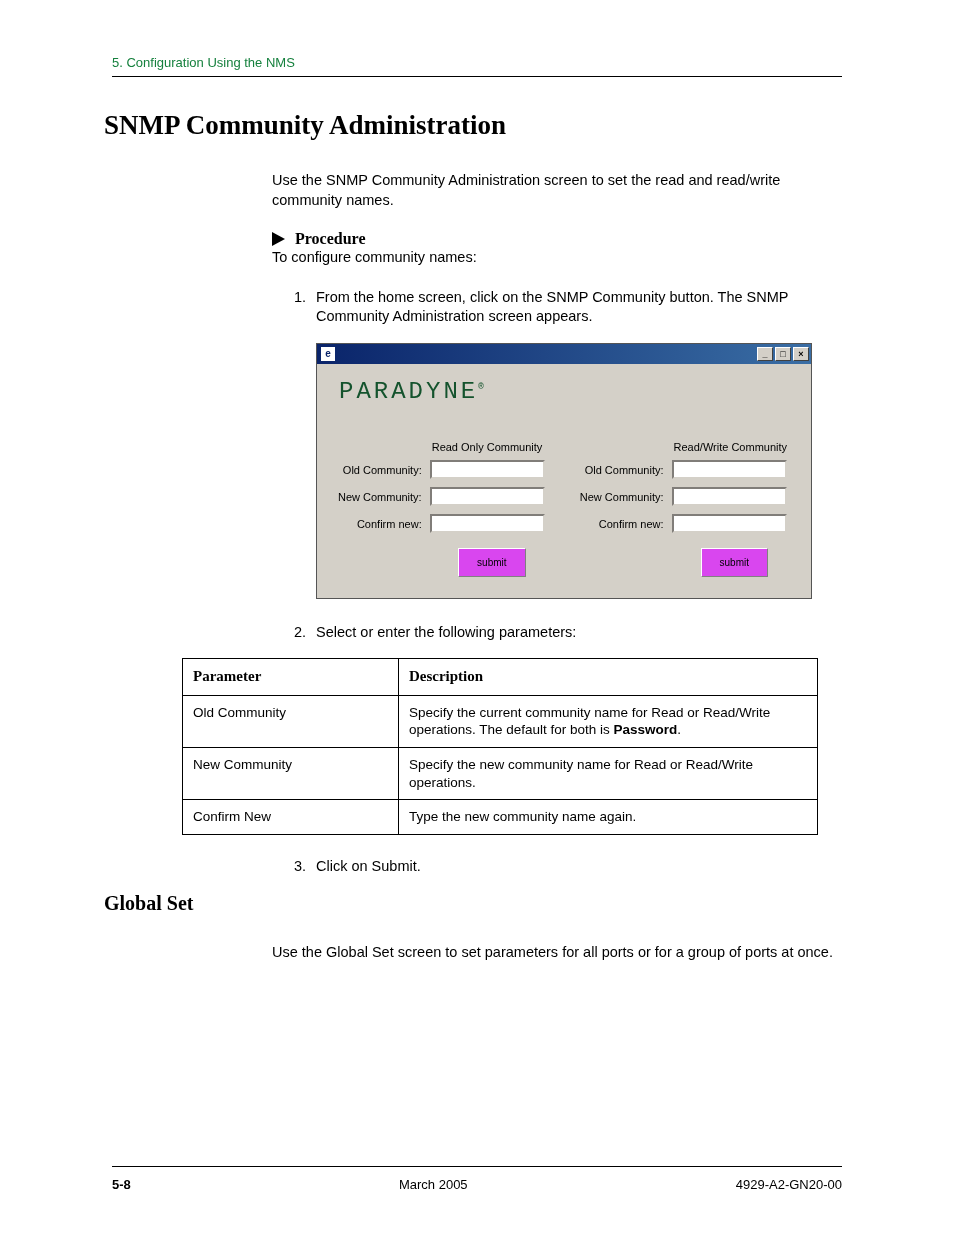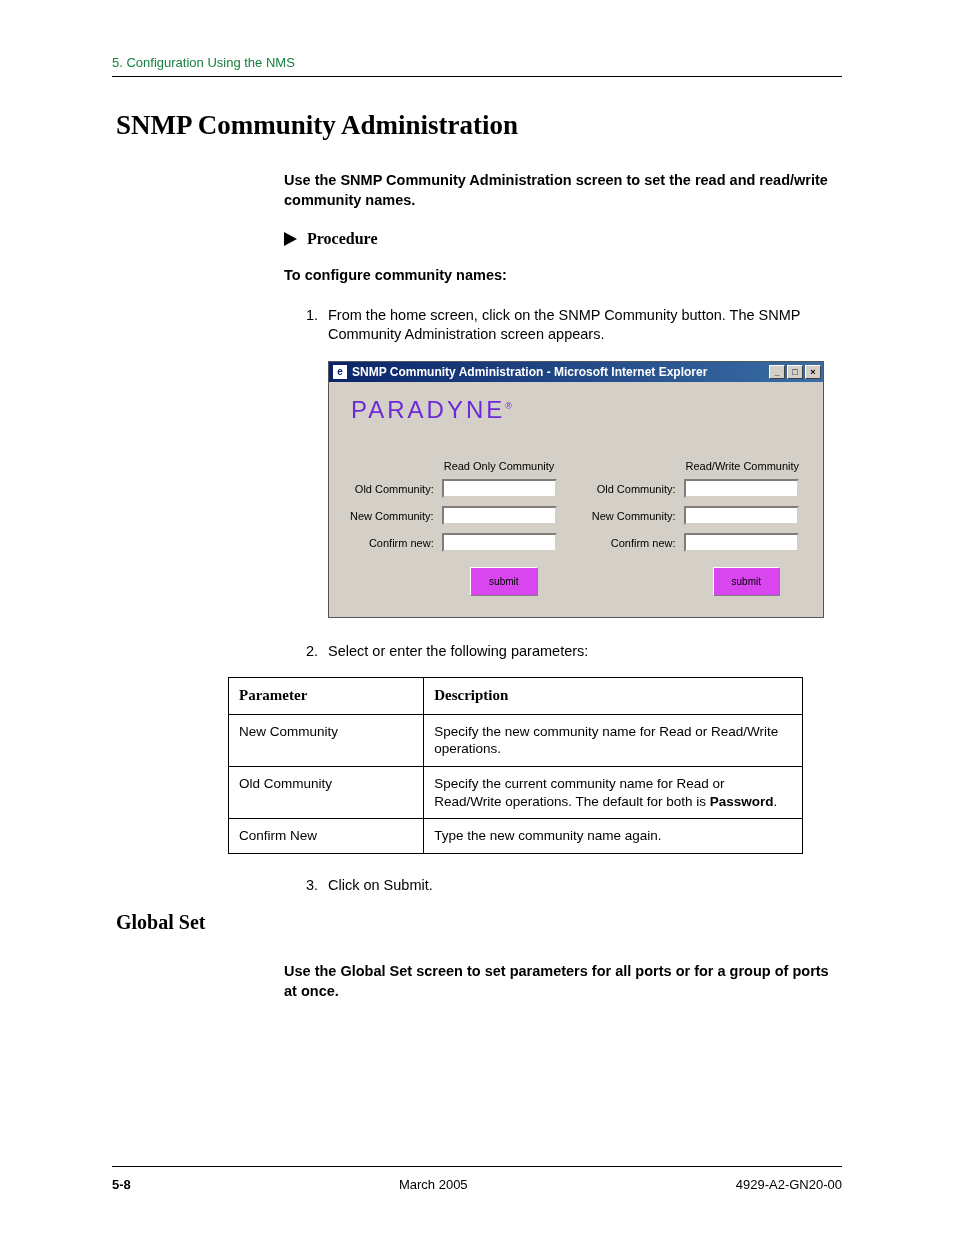--- a/index.html
+++ b/index.html
@@ -17,41 +17,39 @@
     left: 112px;
     right: 112px;
     font-size: 13px;
     color: #15803d;
     border-bottom: 1px solid #000;
     padding-bottom: 6px;
   }
   .content {
     position: absolute;
     top: 110px;
-    left: 116px;
+    left: 104px;
     right: 112px;
   }
   h1.sec-title {
     font-family: "Times New Roman", Times, serif;
     font-weight: bold;
     font-size: 27px;
     margin-bottom: 30px;
   }
   .indent { margin-left: 168px; }
   .body-text {
     font-size: 14.5px;
     line-height: 1.35;
     margin-bottom: 20px;
-    font-weight: bold;
   }
   .proc-row {
     display: flex;
     align-items: center;
     margin-left: 168px;
-    margin-bottom: 18px;
     gap: 10px;
   }
   .proc-arrow {
     width: 0; height: 0;
     border-top: 7px solid transparent;
     border-bottom: 7px solid transparent;
     border-left: 13px solid #000;
   }
   .proc-label {
     font-family: "Times New Roman", Times, serif;
@@ -111,24 +109,24 @@
     align-items: center;
     justify-content: center;
     font-family: Arial, sans-serif;
     color: #000;
   }
   .shot-body {
     background: #d4d0c8;
     padding: 10px 10px 18px 10px;
   }
   .brand {
-    font-family: Liberation Sans, sans-serif;
+    font-family: Liberation Mono, monospace;
     font-size: 24px;
     letter-spacing: 3px;
-    color: #6d28d9;
+    color: #14532d;
     padding: 4px 0 32px 12px;
     position: relative;
     font-weight: normal;
   }
   .brand .reg {
     font-size: 9px;
     vertical-align: super;
     letter-spacing: 0;
   }
   .two-panels { display: flex; gap: 12px; }
@@ -155,22 +153,22 @@
   .submit-btn {
     background: #d946ef;
     border: 1px solid #808080;
     border-top-color: #fff;
     border-left-color: #fff;
     font-size: 10px;
     padding: 8px 18px;
     font-family: Tahoma, Arial, sans-serif;
   }
   .param-table {
-    width: 575px;
-    margin-left: 112px;
+    width: 636px;
+    margin-left: 78px;
     border-collapse: collapse;
     margin-top: 6px;
     margin-bottom: 22px;
   }
   .param-table th, .param-table td {
     border: 1px solid #000;
     text-align: left;
     vertical-align: top;
     padding: 8px 10px;
     font-size: 13.5px;
@@ -224,21 +222,20 @@
   <div class="step-list">
     <div class="step">
       <span class="step-num">1.</span>
       <span class="step-body">From the home screen, click on the SNMP Community button. The SNMP Community Administration screen appears.</span>
     </div>
   </div>
 
   <div class="screenshot">
     <div class="titlebar">
       <span class="titlebar-icon">e</span>
-      <span>SNMP Community Administration - Microsoft Internet Explorer</span>
       <span class="titlebar-spacer"></span>
       <span class="win-btn">_</span>
       <span class="win-btn">□</span>
       <span class="win-btn">×</span>
     </div>
     <div class="shot-body">
       <div class="brand"><span>PARADYNE</span><span class="reg">®</span></div>
       <div class="two-panels">
 
         <div class="panel">
@@ -305,26 +302,26 @@
     </div>
   </div>
 
   <table class="param-table">
     <tbody>
         <tr>
       <th>Parameter</th>
       <th>Description</th>
     </tr>
     <tr>
+      <td class="col-param">Old Community</td>
+      <td><span>Specify the current community name for Read or Read/Write operations. The default for both is </span><b>Password</b><span>.</span></td>
+    </tr>
+    <tr>
       <td class="col-param">New Community</td>
       <td><span>Specify the new community name for Read or Read/Write operations.</span></td>
-    </tr>
-    <tr>
-      <td class="col-param">Old Community</td>
-      <td><span>Specify the current community name for Read or Read/Write operations. The default for both is </span><b>Password</b><span>.</span></td>
     </tr>
     <tr>
       <td class="col-param">Confirm New</td>
       <td><span>Type the new community name again.</span></td>
     </tr>
   </tbody>
     </table>
 
   <div class="step-list">
     <div class="step">

